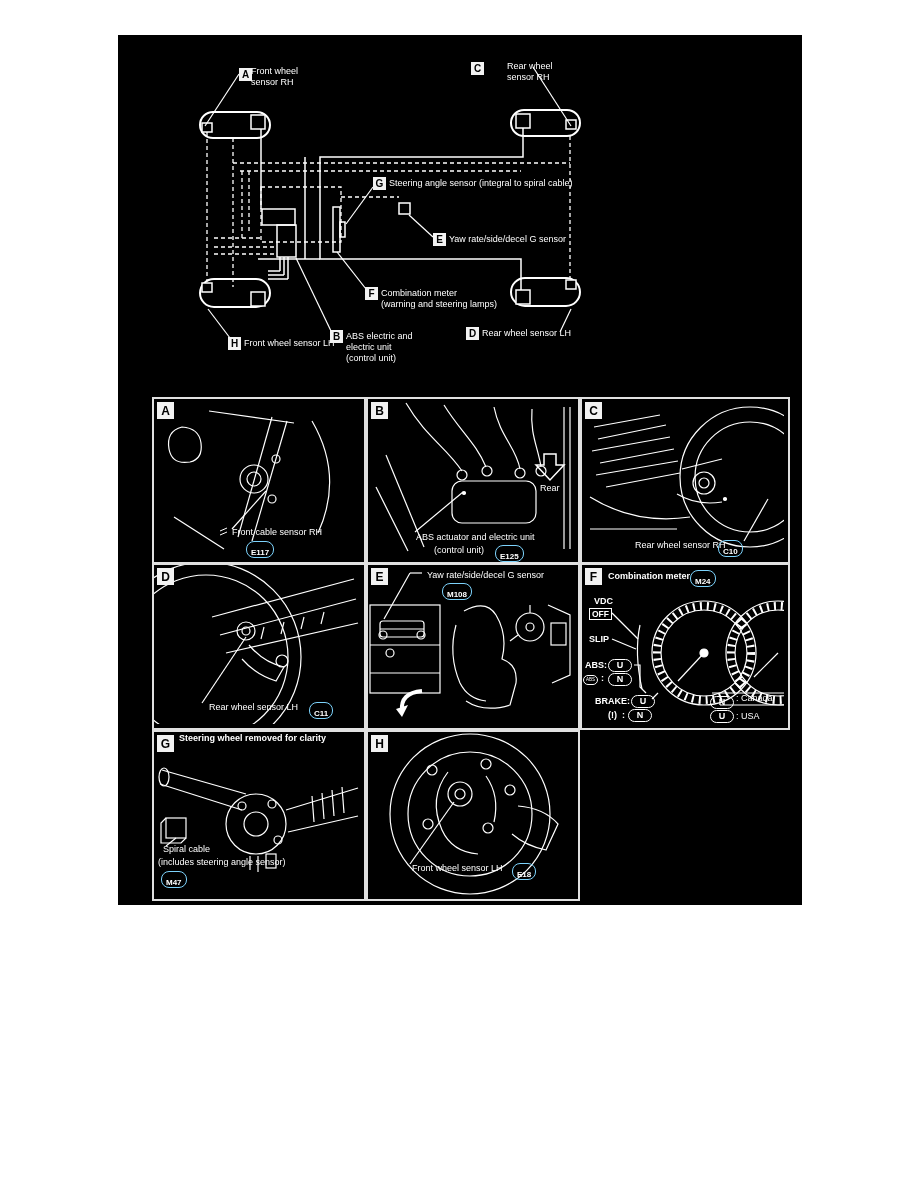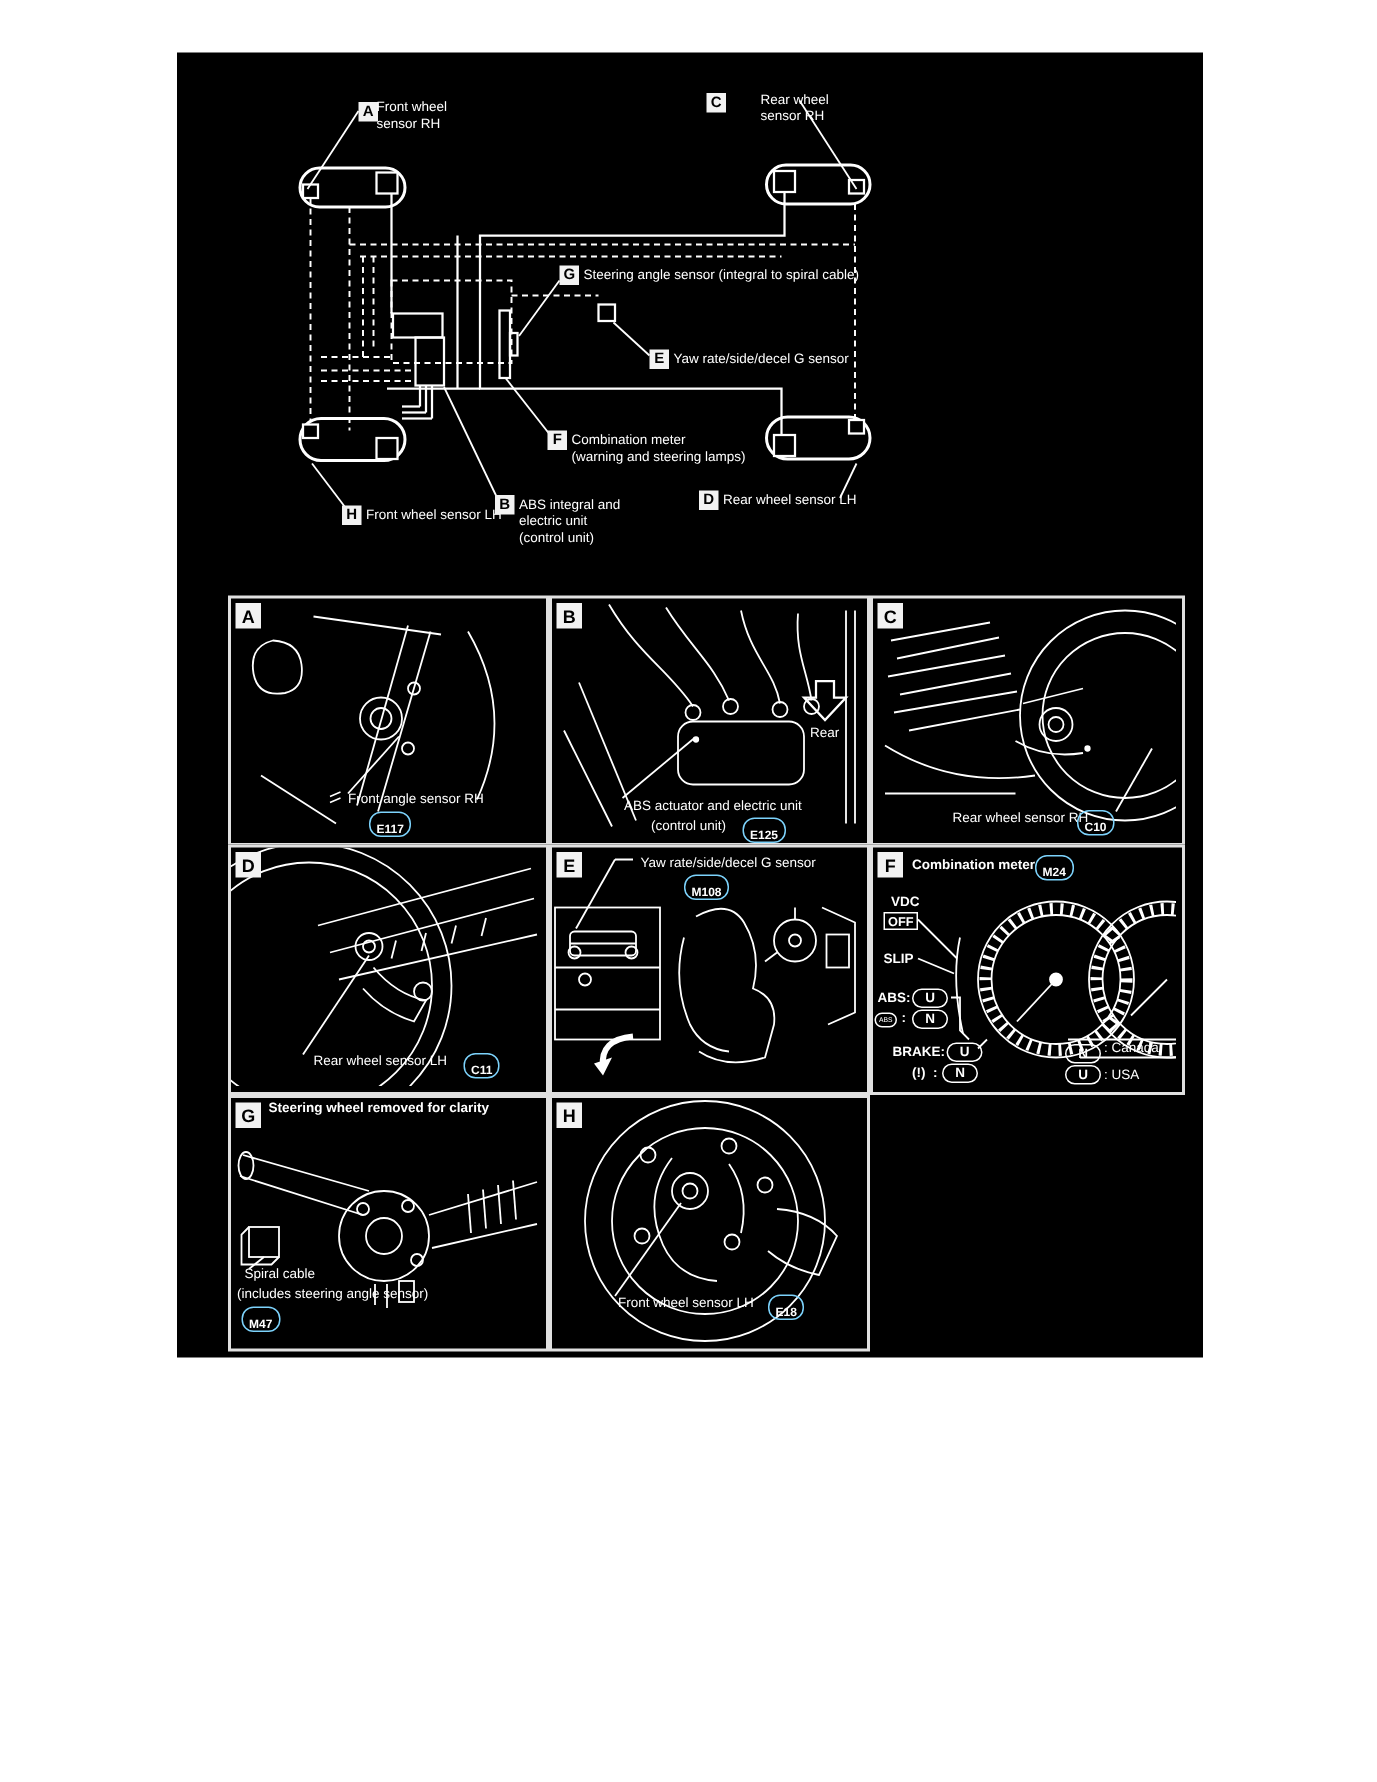--- a/index.html
+++ b/index.html
@@ -122,21 +122,21 @@
   <div class="txt" style="left:263px;top:253px">
     <div>Combination meter</div>
     <div>(warning and steering lamps)</div>
   </div>
 
   <div class="lb sm" style="left:110px;top:302px">H</div>
   <div class="txt" style="left:126px;top:303px">Front wheel sensor LH</div>
 
   <div class="lb sm" style="left:212px;top:295px">B</div>
   <div class="txt" style="left:228px;top:296px">
-    <div>ABS integral and</div>
+    <div>ABS electric and</div>
     <div>electric unit</div>
     <div>(control unit)</div>
   </div>
 
   <div class="lb sm" style="left:348px;top:292px">D</div>
   <div class="txt" style="left:364px;top:293px">Rear wheel sensor LH</div>
 
   <div class="panel" style="left:34px;top:362px;width:210px;height:163px">
     <svg width="206" height="159" viewBox="0 0 206 159" stroke="#fff" fill="none" stroke-width="1.2">
       <path d="M28,28 q-16,4 -13,22 q3,16 21,13 q13,-3 11,-19 q-2,-15 -19,-16 Z"></path>
@@ -146,21 +146,21 @@
         <path d="M133,22 L98,142"></path>
       <path d="M158,22 q32,55 6,112"></path>
       <path d="M55,12 L140,24"></path>
         <path d="M20,118 L70,150"></path>
       <circle cx="122" cy="60" r="4"></circle>
         <circle cx="118" cy="100" r="4"></circle>
       <path d="M112,92 L78,130"></path>
       <path d="M66,132 l7,-3 m-7,7 l7,-3" stroke-width="1"></path>
     </svg>
     <div class="lb lg" style="left:3px;top:3px">A</div>
-    <div class="txt" style="left:78px;top:128px">Front angle sensor RH</div>
+    <div class="txt" style="left:78px;top:128px">Front cable sensor RH</div>
     <div class="oval" style="left:92px;top:142px">E117</div>
   </div>
 
   <div class="panel" style="left:248px;top:362px;width:210px;height:163px">
     <svg width="206" height="159" viewBox="0 0 206 159" stroke="#fff" fill="none" stroke-width="1.2">
       <path d="M38,4 C58,38 78,48 94,72"></path>
       <path d="M76,6 C92,32 108,44 118,68"></path>
       <path d="M126,8 C132,38 148,48 152,70"></path>
       <path d="M164,10 C162,36 170,48 173,68"></path>
       <circle cx="94" cy="76" r="5"></circle>
@@ -242,21 +242,21 @@
         <circle cx="162" cy="62" r="4"></circle>
       <path d="M162,48 v-8"></path>
         <path d="M150,70 l-8,6"></path>
       <path d="M180,40 l22,10 v60 l-18,8"></path>
         <rect x="183" y="58" width="15" height="22"></rect>
       <path d="M54,126 q-22,2 -20,20" stroke-width="4"></path>
       <path d="M28,144 l12,-4 l-6,12 z" fill="#fff" stroke="none"></path>
     </svg>
     <div class="lb lg" style="left:3px;top:3px">E</div>
     <div class="txt" style="left:59px;top:5px">Yaw rate/side/decel G sensor</div>
-    <div class="oval" style="left:88px;top:18px">M108</div>
+    <div class="oval" style="left:74px;top:18px">M108</div>
   </div>
 
   <div class="panel" style="left:462px;top:528px;width:206px;height:163px">
     <svg width="202" height="159" viewBox="0 0 202 159" stroke="#fff" fill="none" stroke-width="1.2">
       <circle cx="122" cy="88" r="52"></circle>
         <circle cx="122" cy="88" r="43"></circle>
       <circle cx="122" cy="88" r="47" stroke-dasharray="2 5" stroke-width="8"></circle>
       <circle cx="196" cy="88" r="52"></circle>
         <circle cx="196" cy="88" r="43"></circle>
       <circle cx="196" cy="88" r="47" stroke-dasharray="2 5" stroke-width="8"></circle>

